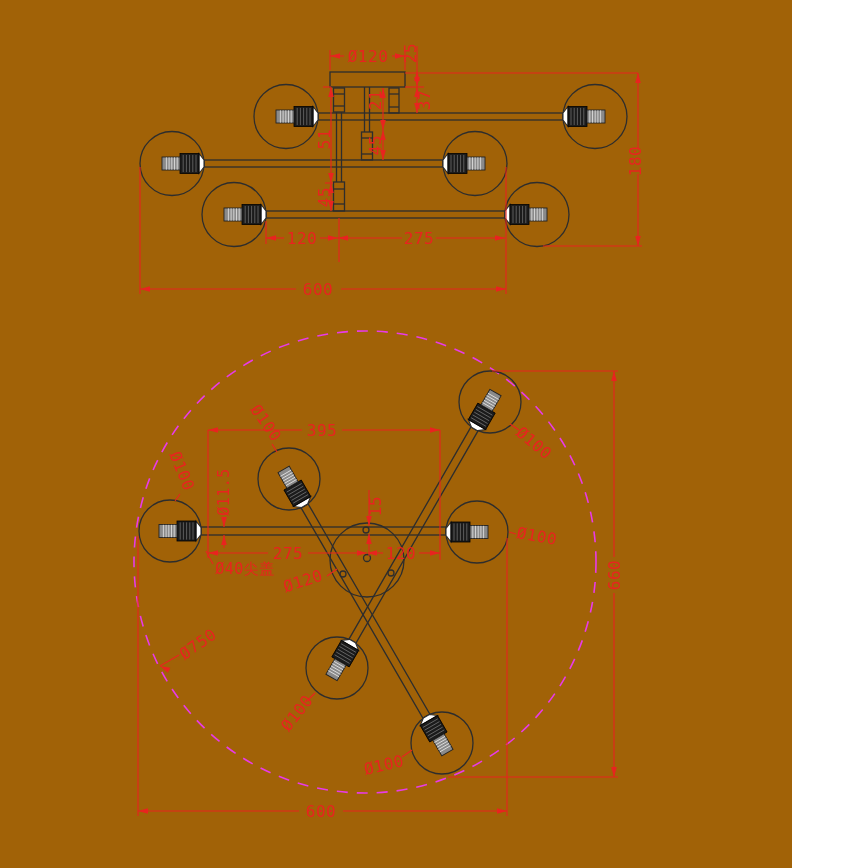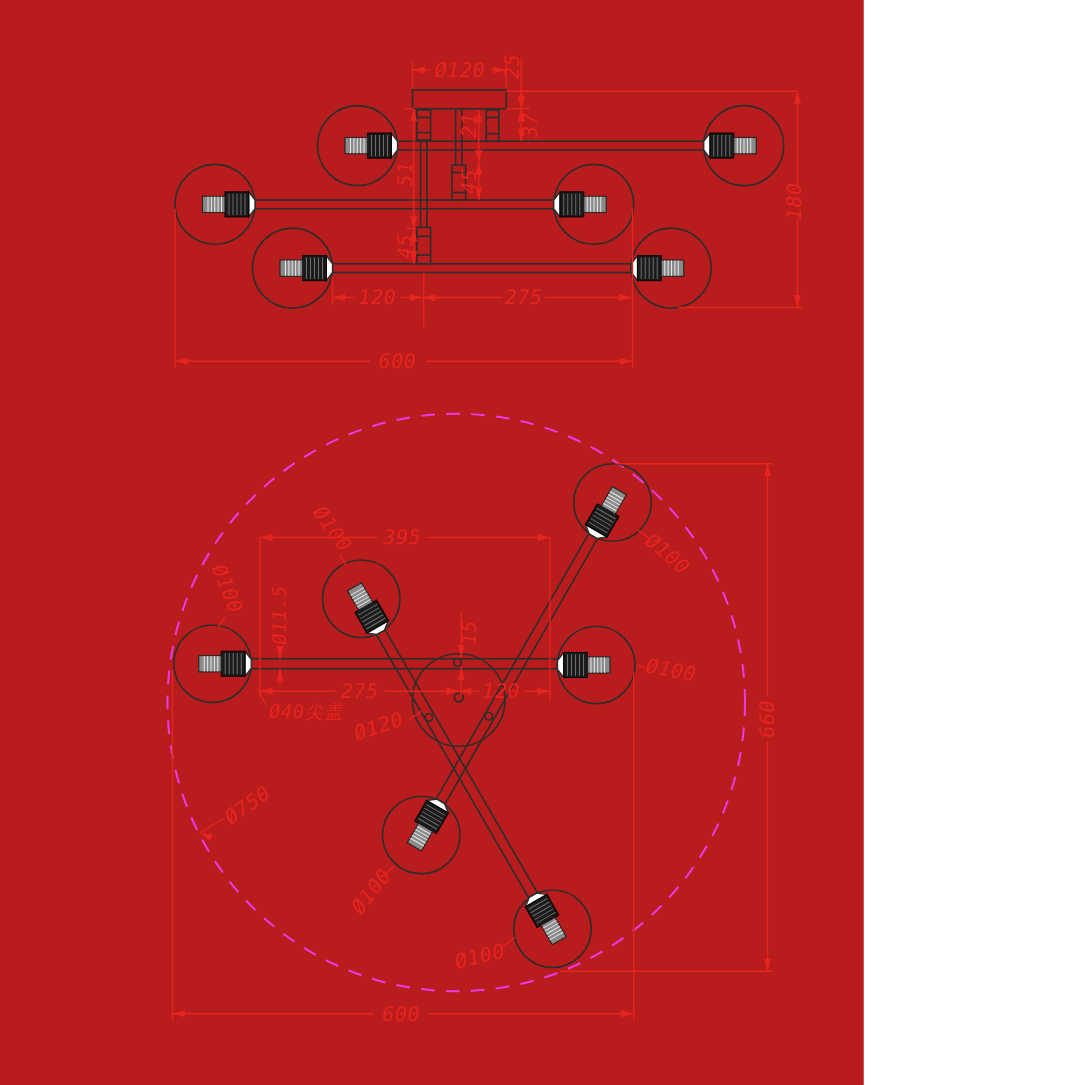--- a/index.html
+++ b/index.html
@@ -1,16 +1,16 @@
 <!DOCTYPE html>
 <html><head>
 <meta charset="utf-8">
 <style>
   html,body{margin:0;padding:0;background:#ffffff;}
-  .stage{width:691px;height:868px;position:relative;background:#b91c1c;overflow:hidden;font-style:italic;}
+  .stage{width:792px;height:868px;position:relative;background:#a16207;overflow:hidden;}
   svg{display:block;}
   text.dim{font-family:"DejaVu Sans Mono", monospace;font-size:16px;letter-spacing:0.5px;}
   text.dim.small{font-size:15px;}
 </style>
 </head>
 <body>
 
 <div class="stage">
   <svg id="cad" width="868" height="868" viewBox="0 0 868 868" xmlns="http://www.w3.org/2000/svg">
     <g id="g-plan">

